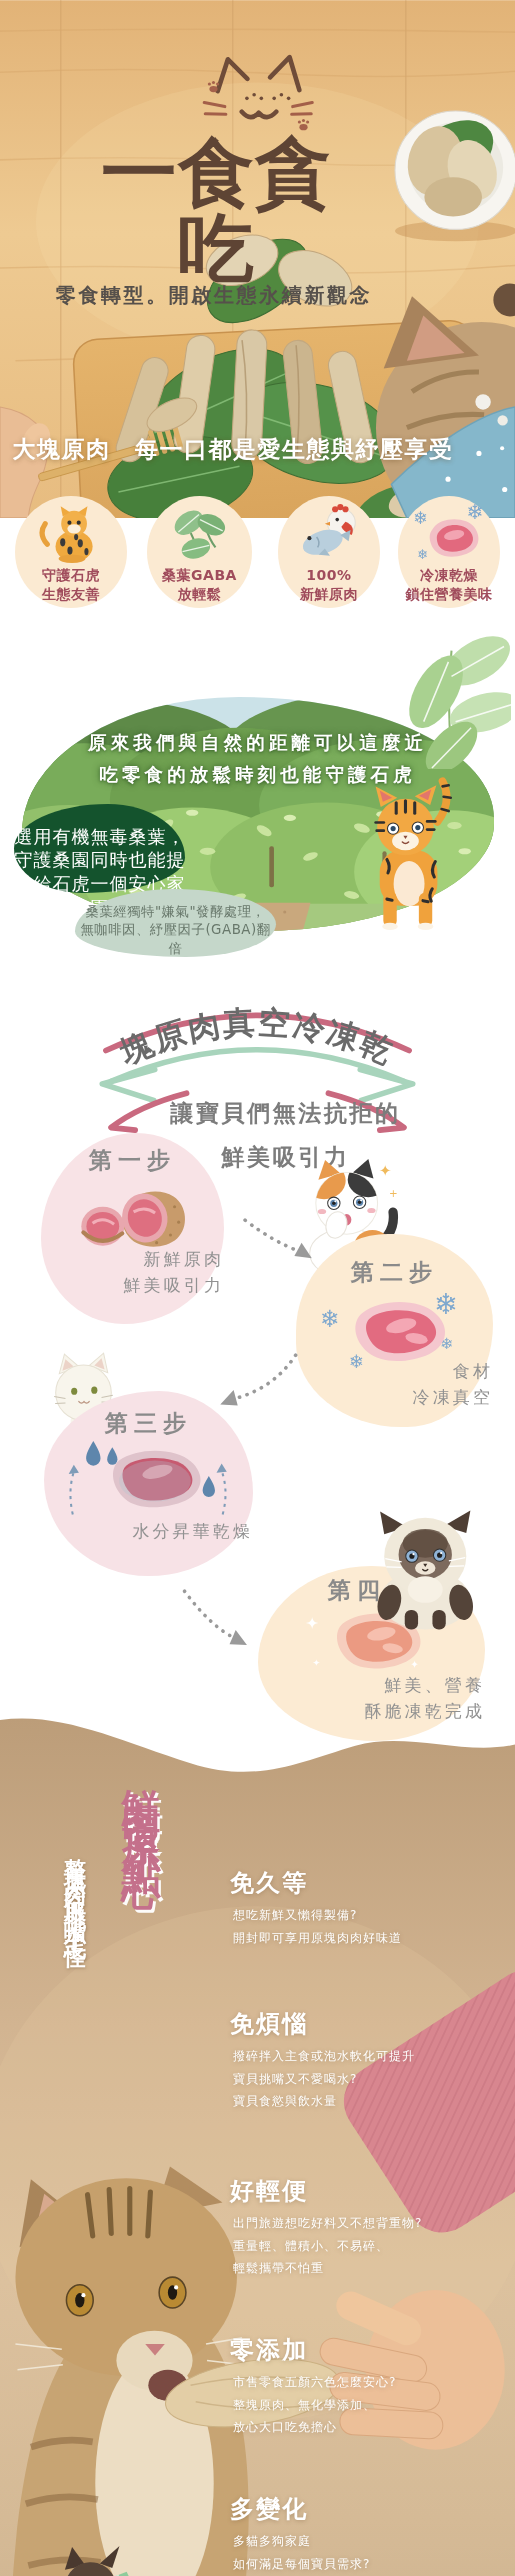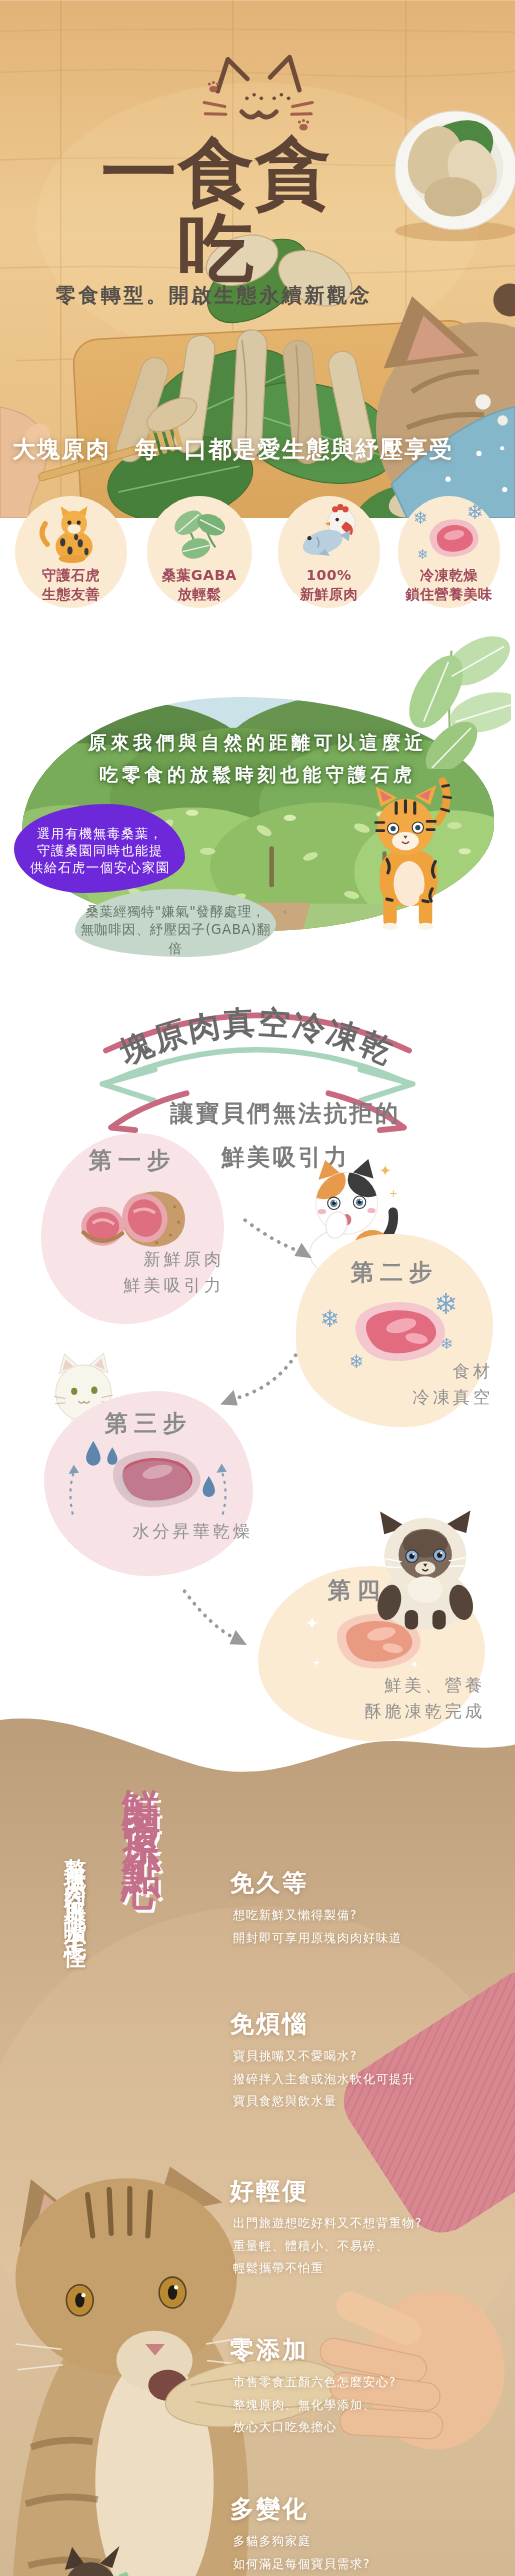--- a/index.html
+++ b/index.html
@@ -15,23 +15,23 @@
             letter-spacing:1.5px;text-shadow:0 1px 5.2px rgba(90,60,20,.45);}
   
   .badge{top:496px;height:112px;background:#FBEAD2;border-radius:50%;text-align:center;}
   .badge svg{margin-top:7.2px;}
   .badge-l1,.badge-l2{font-weight:bold;color:#A04C5C;font-size:14px;letter-spacing:0.5px;line-height:1.35;}
   
   .nature-blob{left:21.6px;top:697px;width:472px;height:234px;overflow:hidden;
                border-radius:46% 54% 50% 50% / 58% 52% 46% 42%;}
   .nat-line{left:0;width:472px;text-align:center;color:#FFF;font-weight:600;font-size:18.5px;letter-spacing:4.1px;
             text-shadow:0 0 7.2px rgba(40,80,30,.8),0 1px 2.6px rgba(40,80,30,.55);}
-  .green-note{left:14.4px;top:804px;width:171px;height:89px;background:#6d28d9;
+  .green-note{left:14.4px;top:804px;width:171px;height:89px;background:#14532d;
               border-radius:55% 45% 60% 40% / 50% 60% 40% 50%;color:#FFF;text-align:center;
-              font-size:13px;line-height:1.32;padding-top:20.6px;box-sizing:border-box;letter-spacing:1px;}
+              font-size:18px;line-height:1.32;padding-top:20.6px;box-sizing:border-box;letter-spacing:1px;}
   .sage-note{left:75px;top:889px;width:201px;height:68px;background:#C5D7CA;
              border-radius:50% 50% 45% 55% / 62% 52% 48% 38%;color:#68786B;text-align:center;
              font-size:13.4px;line-height:1.35;padding-top:14.4px;box-sizing:border-box;letter-spacing:0.5px;}
   
   .proc-sub{left:0;width:515px;text-align:center;color:#7C7C7C;font-weight:600;font-size:23px;letter-spacing:2.6px;padding-left:28px;}
   .blob{border-radius:52% 48% 55% 45% / 55% 50% 50% 45%;}
   .step-title{text-align:center;font-size:23px;font-weight:bold;color:#8A8A8A;letter-spacing:6.2px;}
   .step-cap{text-align:right;font-size:17px;color:#919191;letter-spacing:3.1px;line-height:1.5;}
   
   .v-title{left:114px;top:1758px;writing-mode:vertical-rl;text-orientation:upright;
@@ -700,22 +700,22 @@
   <div class="abs v-title">鮮肉還原小點心</div>
   <div class="abs v-sub">整塊原肉征服挑嘴小毛怪</div>
 
   <div class="abs feature" style="top:1867px">
     <h3>免久等</h3>
     <p>想吃新鮮又懶得製備?</p>
     <p>開封即可享用原塊肉肉好味道</p>
   </div>
   <div class="abs feature" style="top:2008px">
     <h3>免煩惱</h3>
+    <p>撥碎拌入主食或泡水軟化可提升</p>
     <p>寶貝挑嘴又不愛喝水?</p>
-    <p>撥碎拌入主食或泡水軟化可提升</p>
     <p>寶貝食慾與飲水量</p>
   </div>
   <div class="abs feature" style="top:2175px">
     <h3>好輕便</h3>
     <p>出門旅遊想吃好料又不想背重物?</p>
     <p>重量輕、體積小、不易碎、</p>
     <p>輕鬆攜帶不怕重</p>
   </div>
   <div class="abs feature" style="top:2334px">
     <h3>零添加</h3>

